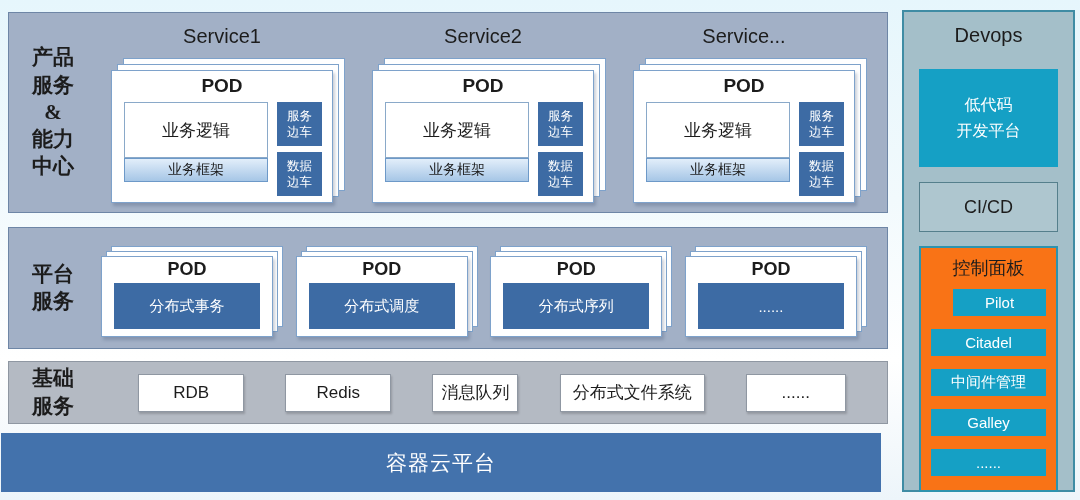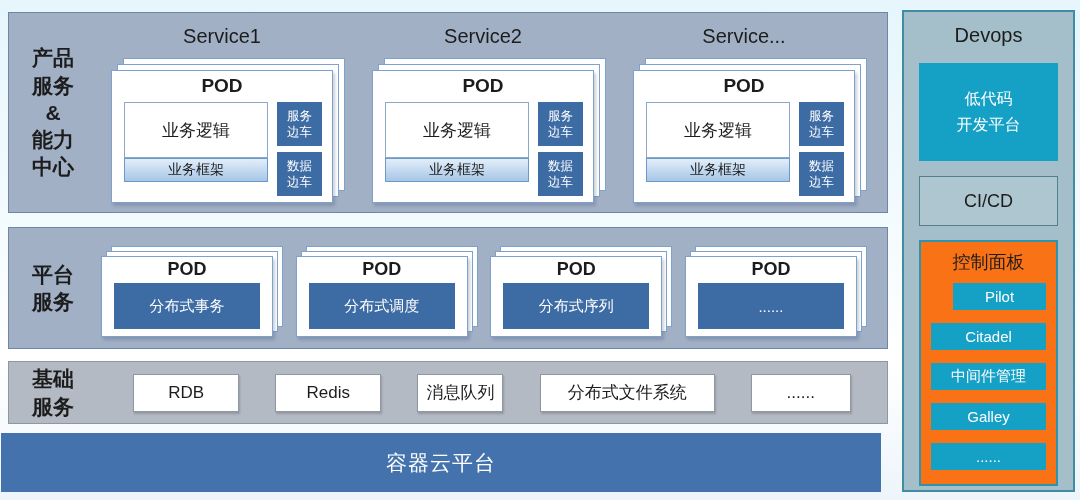--- a/index.html
+++ b/index.html
@@ -16,21 +16,21 @@
     position:absolute; left:8px; width:880px;
     background:var(--band-bg); border:1px solid var(--band-border);
     display:flex;
   }
   #band-products { top:12px;  height:201px; }
   #band-platform { top:227px; height:122px; }
   #band-basic    { top:361px; height:63px; background:var(--basic-bg); border-color:var(--basic-border); }
 
   .band-label {
     width:88px; flex:none; display:flex; align-items:center; justify-content:center;
-    text-align:center; font-size:21px; font-weight:600; line-height:1.3; white-space:pre-line;
+    text-align:center; font-size:21px; font-weight:600; line-height:1.3; white-space:pre-line;font-family:Liberation Serif, serif;
   }
 
   
   .services { flex:1; display:flex; justify-content:space-between; padding:6px 18px 0 0; }
   .service  { width:250px; }
   .service-title { text-align:center; font-size:20px; margin:6px 0 0; }
 
   .stack { position:relative; width:222px; height:133px; margin:22px auto 0; }
   .stack::before, .stack::after {
     content:""; position:absolute; inset:0; background:#fff;
@@ -81,39 +81,39 @@
     font-size:15px; display:flex; align-items:center; justify-content:center;
   }
 
   
   .basic-boxes { flex:1; display:flex; align-items:center; justify-content:space-evenly; padding-right:0; }
   .basic-box {
     height:38px; background:#fff; border:1px solid var(--basic-border);
     display:flex; align-items:center; justify-content:center; font-size:17px;
     box-shadow:1px 2px 2px rgba(0,0,0,.18);
   }
-  .w-rdb{width:106px} .w-redis{width:106px} .w-mq{width:86px} .w-dfs{width:175px} .w-etc{width:100px}
+  .w-rdb{width:106px} .w-redis{width:106px} .w-mq{width:86px} .w-dfs{width:145px} .w-etc{width:100px}
 
   
   .footer {
     position:absolute; left:1px; top:433px; width:880px; height:59px;
     background:var(--footer-blue); color:#fff;
     display:flex; align-items:center; justify-content:center;
     font-size:21px; letter-spacing:1px;
   }
 
   
   .devops {
     position:absolute; left:902px; top:10px; width:173px; height:482px;
     background:var(--devops-bg); border:2px solid var(--devops-border);
     padding:0 15px;
   }
   .devops-title { text-align:center; font-size:20px; margin-top:12px; }
   .lowcode {
-    margin-top:16px; height:98px; background:var(--teal); color:#fff;
+    margin-top:22px; height:98px; background:var(--teal); color:#fff;
     font-size:16px; line-height:1.6; white-space:pre-line;
     display:flex; align-items:center; justify-content:center; text-align:center;
   }
   .cicd {
     margin-top:15px; height:50px; background:var(--cicd-bg); border:1px solid var(--cicd-border);
     display:flex; align-items:center; justify-content:center; font-size:18px;
   }
   .panel { margin-top:14px; height:246px; background:#f97316; border:2px solid var(--panel-border); padding:8px 10px 0; }
   .panel-title { text-align:center; font-size:18px; }
   .panel-btn {

